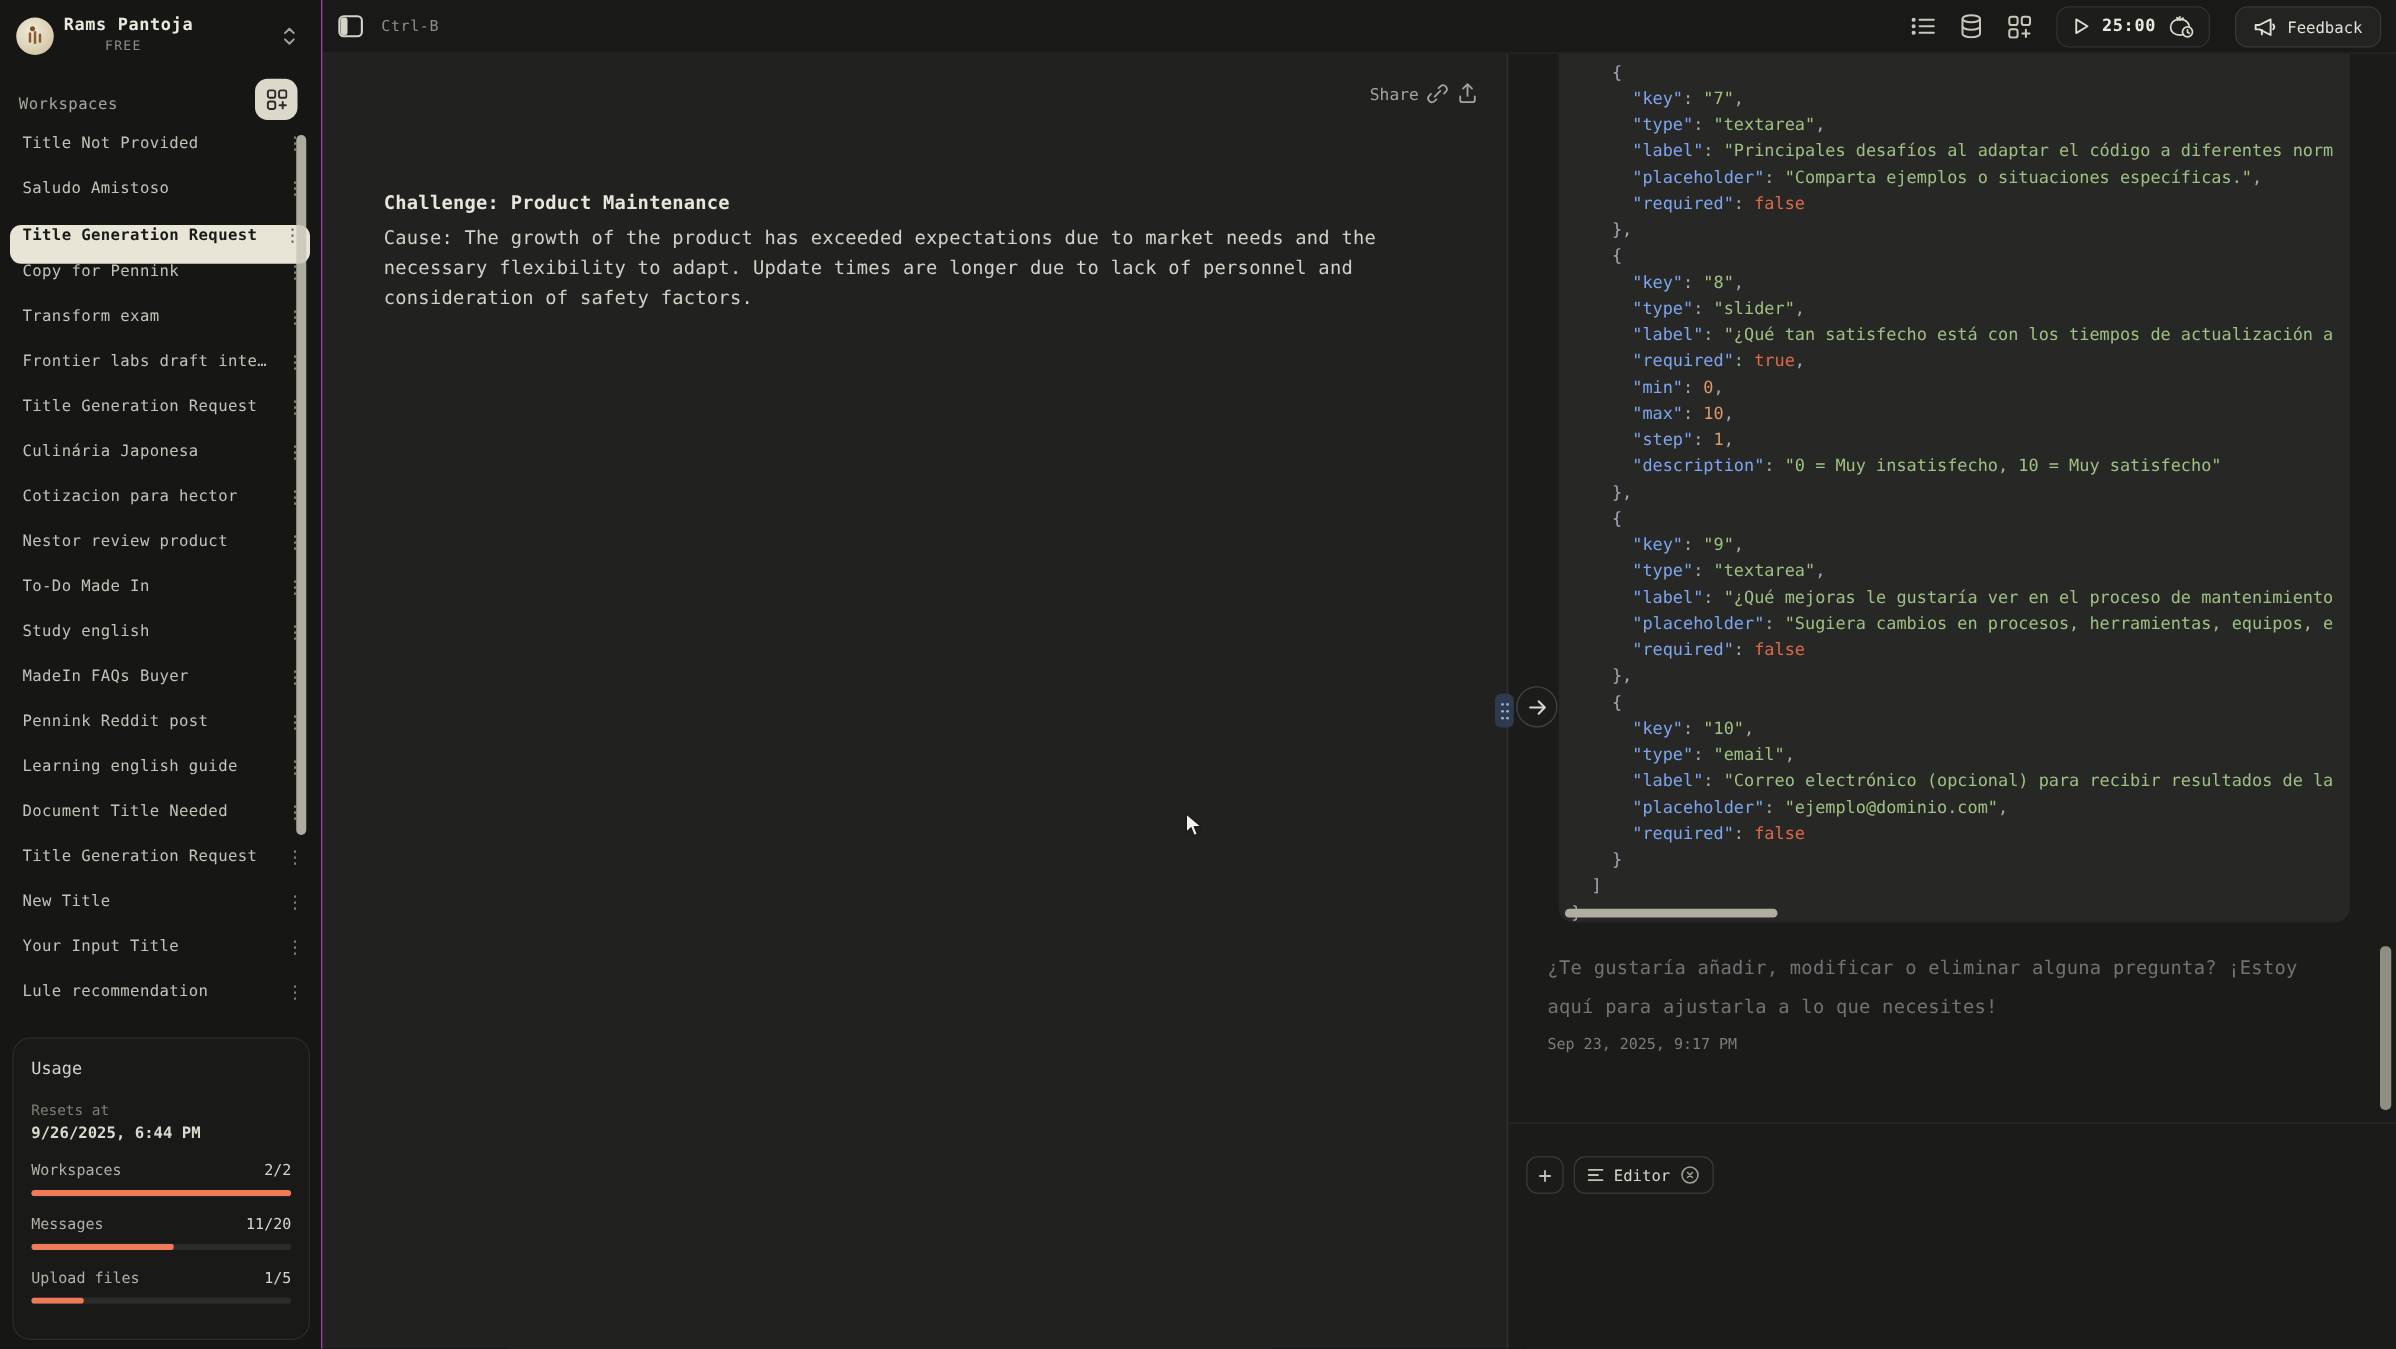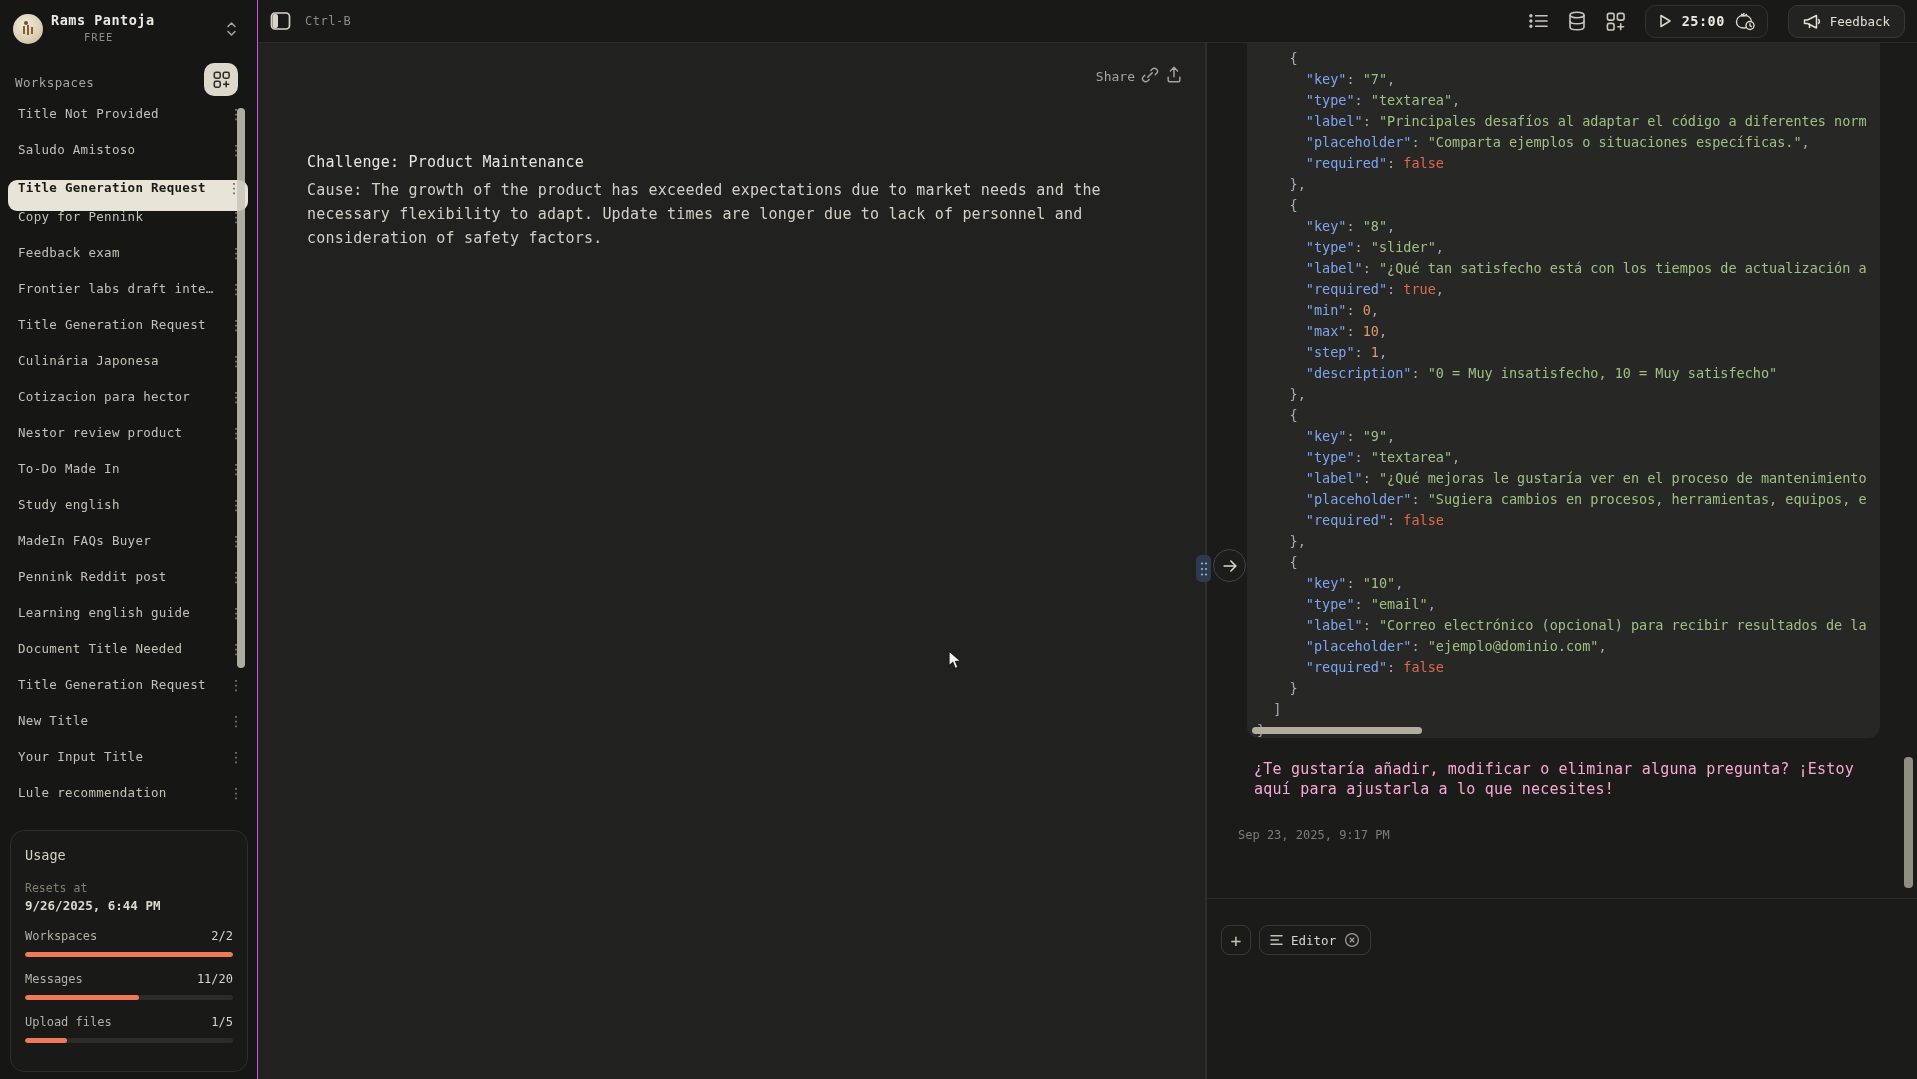--- a/index.html
+++ b/index.html
@@ -51,21 +51,21 @@
   .timer-text { font-size:13.5px; font-weight:bold; color:#eceadf; letter-spacing:.5px; }
   .feedback-btn { display:flex; align-items:center; gap:9px; height:33px; padding:0 14px; border:1px solid #383836;
                   border-radius:10px; background:#232322; cursor:pointer; }
   .feedback-label { font-size:12.5px; color:#e3e0d5; }
 
   
   #docpane { left:258px; top:43px; width:947px; height:1036px; background:#212120; }
   .share-row { position:absolute; right:22px; top:22px; display:flex; align-items:flex-end; gap:6px; }
   .share-label { font-size:13px; color:#a7a49a; cursor:pointer; }
   .doc-body { position:absolute; left:49px; top:109px; width:872px; }
-  .doc-h { font-size:15px; font-weight:normal; color:#e9e6db; line-height:20px; margin-bottom:6px; letter-spacing:.2px; }
+  .doc-h { font-size:15px; font-weight:bold; color:#e9e6db; line-height:20px; margin-bottom:6px; letter-spacing:.2px; }
   .doc-p { font-size:15px; color:#d3d0c5; line-height:24px; white-space:pre-wrap; letter-spacing:.2px; }
   .doc-sec2 { margin-top:40px; }
 
   
   #divider { left:1205px; top:43px; width:2px; height:1036px; background:#2e2e2c; }
   .grip { left:1196px; top:555px; width:15px; height:27px; border-radius:5px; background:#2e3a50;
           display:flex; align-items:center; justify-content:center; cursor:col-resize; z-index:6; }
   .collapse-btn { left:1213px; top:549px; width:33px; height:33px; border-radius:50%; border:1px solid #454543;
                   background:rgba(28,28,27,.92); display:flex; align-items:center; justify-content:center;
                   cursor:pointer; z-index:6; }
@@ -74,22 +74,22 @@
   #chatpane { left:1207px; top:43px; width:710px; height:1036px; background:#1b1b1a; }
   .codeblock { position:absolute; left:40px; top:0; width:633px; height:695px; background:#272726;
                border-radius:0 0 12px 12px; padding:5px 0 14px 10px; overflow:hidden; }
   .cline { white-space:pre; font-size:13.5px; line-height:21px; }
   .cline .p { color:#a6abb8; }
   .cline .k { color:#7ea6f0; }
   .cline .s { color:#9ec183; }
   .cline .n { color:#dc9a6a; }
   .cline .b { color:#df6a4b; }
   .code-hscroll { position:absolute; left:5px; bottom:4px; width:170px; height:7px; border-radius:4px; background:#b1ae9f; }
-  .chat-msg { position:absolute; left:31px; top:716px; width:660px; font-size:15px; line-height:20px;
-              color:#f9a8d4; white-space:pre-wrap; letter-spacing:.2px;margin-left:16px; }
+  .chat-msg { position:absolute; left:31px; top:716px; width:660px; font-size:15px; line-height:31px;
+              color:#737373; white-space:pre-wrap; letter-spacing:.2px; }
   .chat-ts { position:absolute; left:31px; top:785px; font-size:12px; color:#807d73; }
 
   .composer { position:absolute; left:0; top:855px; width:710px; height:181px; border-top:1px solid #2a2a28; }
   .plus-btn { position:absolute; left:14px; top:26px; width:30px; height:30px; border:1px solid #3a3a38; border-radius:9px;
               color:#c3c0b5; font-size:18px; display:flex; align-items:center; justify-content:center; cursor:pointer; }
   .editor-chip { position:absolute; left:52px; top:26px; height:30px; border:1px solid #3a3a38; border-radius:9px;
                  display:flex; align-items:center; gap:8px; padding:0 10px; cursor:pointer; }
   .editor-label { font-size:12.5px; color:#d9d6cb; }
   .input-box { position:absolute; left:19px; top:63px; width:673px; height:112px; background:#222221;
                border:1px solid #2e2e2c; border-radius:16px; cursor:text; }
@@ -149,21 +149,21 @@
       </div>
       <div class="nav-item selected">
         <span class="nav-label">Title Generation Request</span>
         <span class="dots">⋮</span>
       </div>
       <div class="nav-item">
         <span class="nav-label">Copy for Pennink</span>
         <span class="dots">⋮</span>
       </div>
       <div class="nav-item">
-        <span class="nav-label">Feedback exam</span>
+        <span class="nav-label">Transform exam</span>
         <span class="dots">⋮</span>
       </div>
       <div class="nav-item">
         <span class="nav-label">Frontier labs draft inte…</span>
         <span class="dots">⋮</span>
       </div>
       <div class="nav-item">
         <span class="nav-label">Title Generation Request</span>
         <span class="dots">⋮</span>
       </div>

